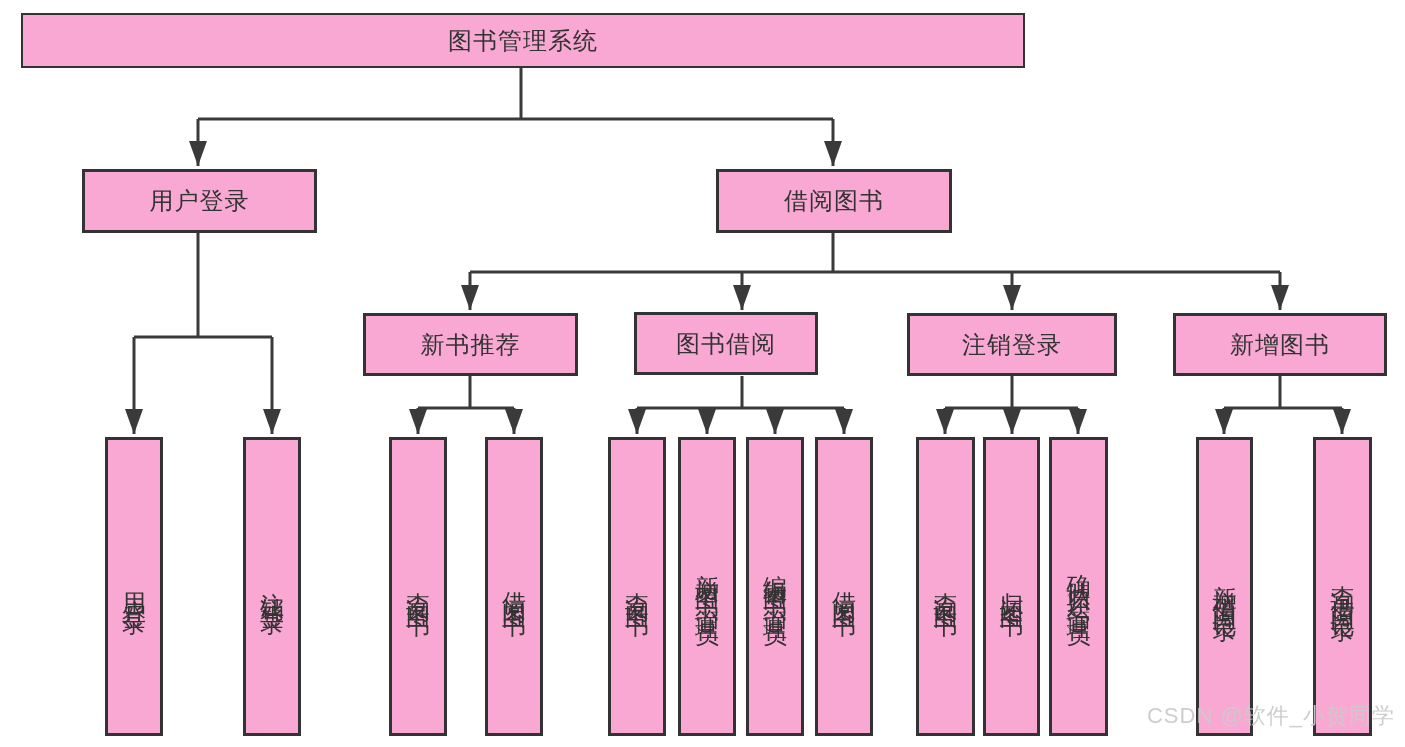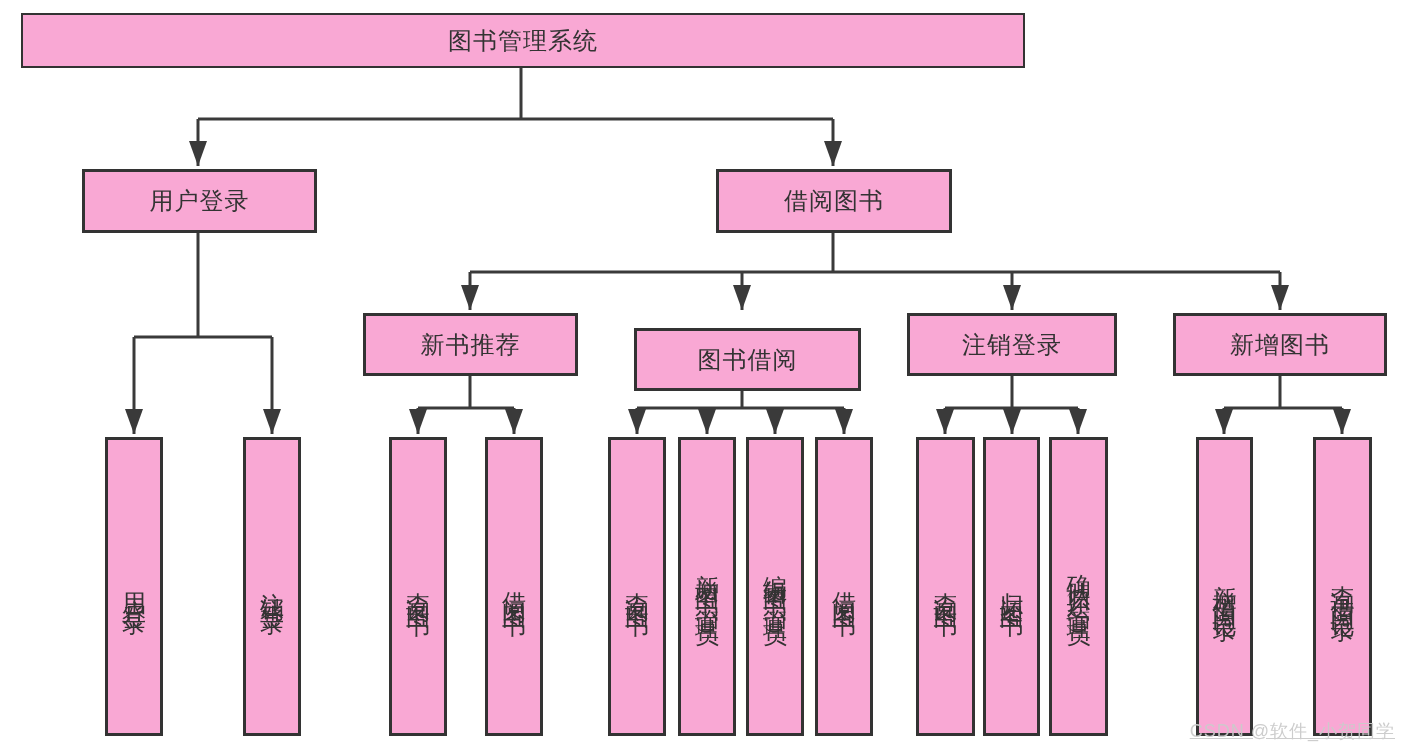--- a/index.html
+++ b/index.html
@@ -37,28 +37,27 @@
   .node.title-box{border-width:2px;}
   .node.v{
     writing-mode:vertical-rl;
     text-orientation:mixed;
     letter-spacing:7px;
     font-size:24px;
     white-space:nowrap;
   }
   .watermark{
     position:absolute;
-    right:10px;bottom:4px;
-    font-size:18px;
+    right:10px;bottom:16px;
+    font-size:22px;
     letter-spacing:1px;
     color:var(--wm);
     opacity:.95;
     z-index:10;
     font-family:"Liberation Sans","DejaVu Sans",sans-serif;
-    text-decoration:underline;
   }
 </style>
 </head>
 <body>
 
 <div class="canvas">
 
   <svg class="connectors" viewBox="0 0 1405 747">
     <defs>
       <marker id="arw" markerUnits="userSpaceOnUse" markerWidth="28" markerHeight="20" refX="25" refY="10" orient="auto">
@@ -113,21 +112,21 @@
       <line x1="1342" y1="408" x2="1342" y2="434" marker-end="url(#arw)"></line>
     </g>
   </svg>
 
   <div class="node title-box" style="left:21px;top:13px;width:1004px;height:55px">图书管理系统</div>
 
   <div class="node" style="left:82px;top:169px;width:235px;height:64px">用户登录</div>
   <div class="node" style="left:716px;top:169px;width:236px;height:64px">借阅图书</div>
 
   <div class="node" style="left:363px;top:313px;width:215px;height:63px">新书推荐</div>
-  <div class="node" style="left:634px;top:328px;width:227px;height:63px">图书借阅</div>
+  <div class="node" style="left:634px;top:312px;width:184px;height:63px">图书借阅</div>
   <div class="node" style="left:907px;top:313px;width:210px;height:63px">注销登录</div>
   <div class="node" style="left:1173px;top:313px;width:214px;height:63px">新增图书</div>
 
   <div class="node v" style="left:105px;top:437px;width:58px;height:299px">用户登录</div>
   <div class="node v" style="left:243px;top:437px;width:58px;height:299px">注销登录</div>
 
   <div class="node v" style="left:389px;top:437px;width:58px;height:299px">查询图书</div>
   <div class="node v" style="left:485px;top:437px;width:58px;height:299px">借阅图书</div>
 
   <div class="node v" style="left:608px;top:437px;width:58px;height:299px">查询图书</div>

